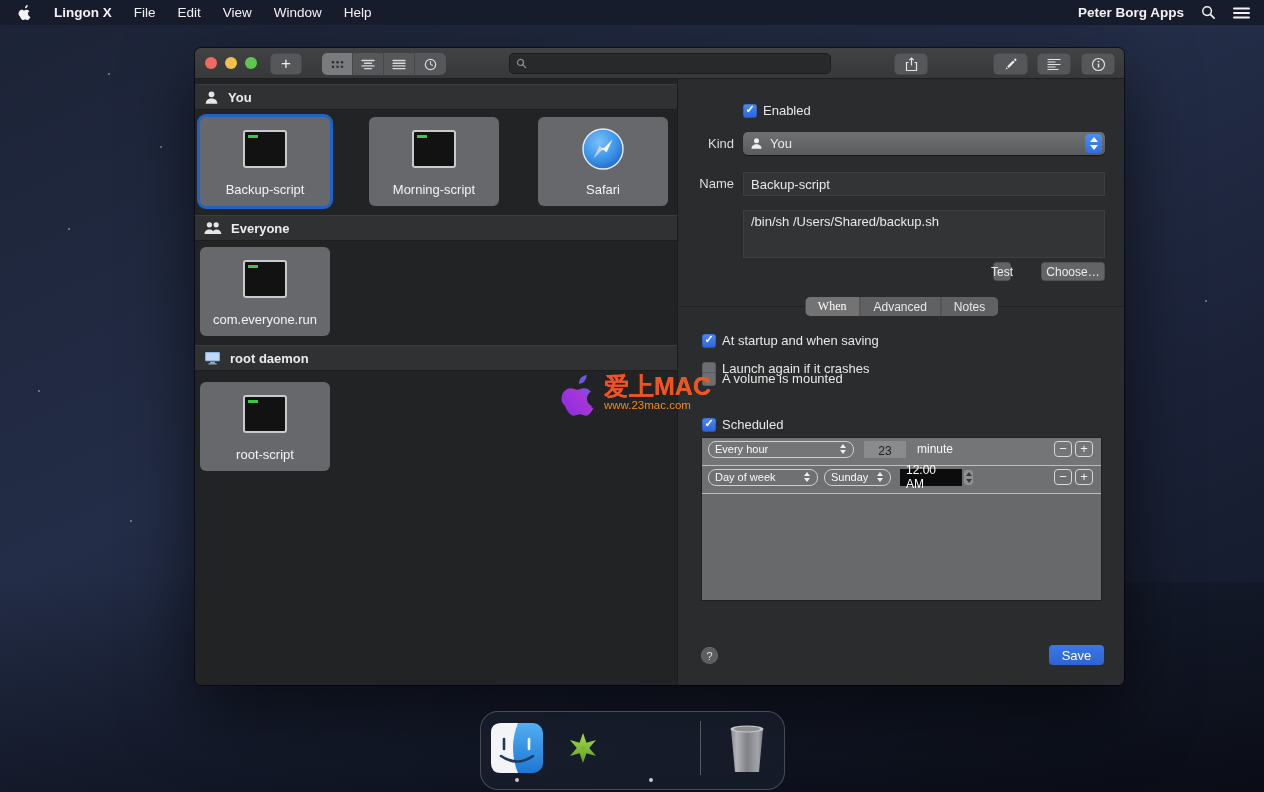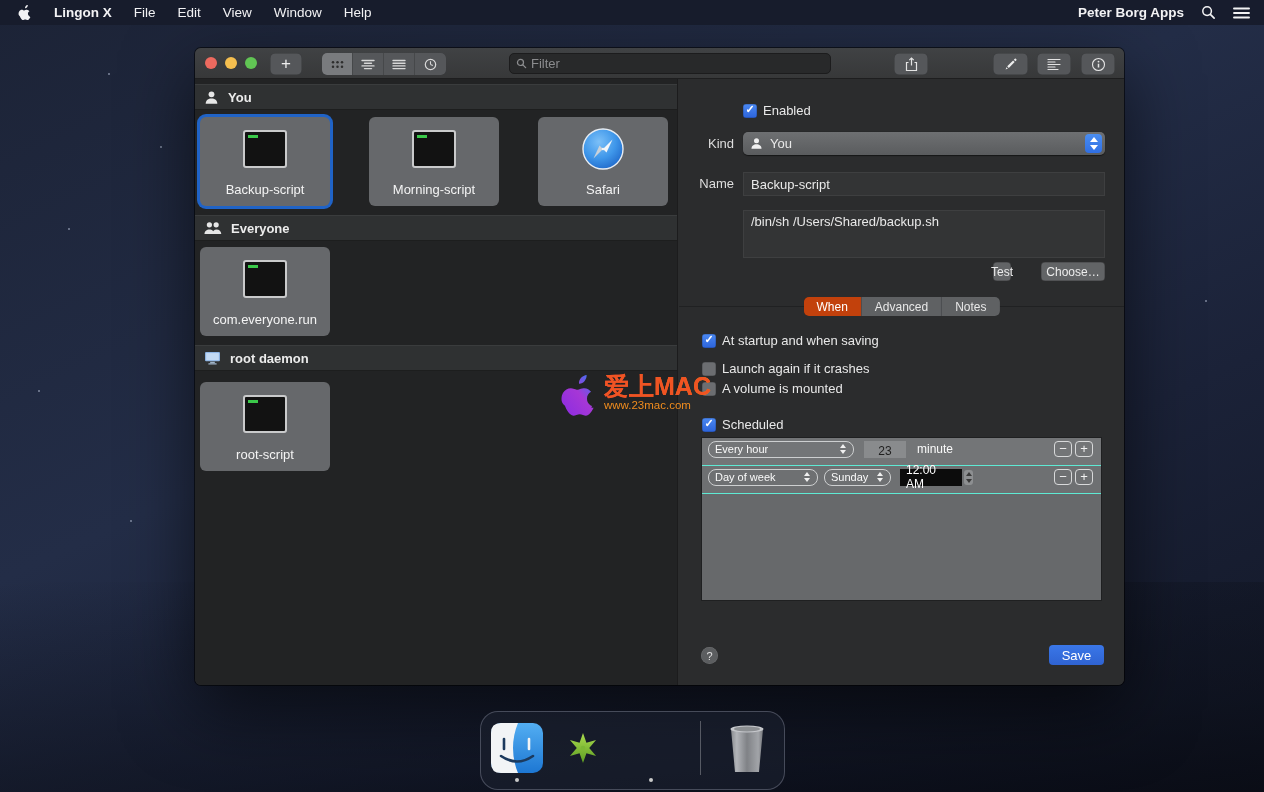--- a/index.html
+++ b/index.html
@@ -81,21 +81,21 @@
     border-left:4px solid transparent; border-right:4px solid transparent; border-top:5px solid #fff; }
   .smallbtn { position:absolute; height:19px; border-radius:4px; background:#626466; color:#ececec;
     font-size:12px; display:flex; align-items:center; justify-content:center;
     box-shadow:inset 0 0 0 .5px rgba(0,0,0,.35); }
   .tabsline { position:absolute; left:0; right:0; top:227px; height:1px; background:#202122; }
   .tabs { position:absolute; left:50%; top:218px; transform:translateX(-50%); display:flex; height:19px;
     border-radius:5px; overflow:hidden; box-shadow:inset 0 0 0 .5px rgba(0,0,0,.4); font-size:12px; }
   .tabs .tab { background:#5f6163; color:#e8e8e8; display:flex; align-items:center; padding:0 13px;
     border-right:1px solid #4c4e50; }
   .tabs .tab:last-child { border-right:none; }
-  .tabs .tab.sel { background:#c2410c; color:#fff; }
+  .tabs .tab.sel { background:#737373; color:#fff;font-family:Liberation Serif, serif; }
   .sched { position:absolute; left:22px; top:358px; width:401px; height:164px;
     border:1px solid #1f2021; background:#67696b; }
   .srow { position:relative; width:100%; height:28px; border-bottom:1px solid #5eead4; }
   .srow1 { background:#737577; } .srow2 { background:#6e7072; }
   .pill { position:absolute; top:2.5px; height:17px; border:1px solid #cdcfd0; border-radius:8px;
     display:flex; align-items:center; padding:0 6px; color:#fafafa; font-size:11px; gap:4px; }
   .pill .pchev { margin-left:auto; position:relative; width:8px; height:12px; }
   .pill .pchev::before { content:""; position:absolute; left:1px; top:1px;
     border-left:3px solid transparent; border-right:3px solid transparent; border-bottom:4px solid #f0f0f0; }
   .pill .pchev::after { content:""; position:absolute; left:1px; bottom:1px;
@@ -234,21 +234,20 @@
             <line x1="7" y1="7" x2="9.6" y2="8" stroke="#d8d8d8" stroke-width="1.2"></line>
           </svg>
       </div>
     </div>
 
     <div class="filter">
       <svg width="11" height="11" viewBox="0 0 16 16">
           <circle cx="6.5" cy="6.5" r="4.4" fill="none" stroke="#8b8c8e" stroke-width="1.8"></circle>
           <line x1="10" y1="10" x2="14" y2="14" stroke="#8b8c8e" stroke-width="2" stroke-linecap="round"></line>
         </svg>
-      <input type="text" placeholder="Filter" style="">
     </div>
 
     <div class="tbtn" style="left:699px;width:34px;">
       <svg width="13" height="15" viewBox="0 0 13 15">
           <g stroke="#e4e4e4" stroke-width="1.2" fill="none">
             <path d="M3.5 5.5 H1.5 V13.5 H11.5 V5.5 H9.5"></path>
             <line x1="6.5" y1="8.5" x2="6.5" y2="1.2"></line>
             <path d="M4.3 3.2 L6.5 1 L8.7 3.2"></path>
           </g>
         </svg>
@@ -392,21 +391,21 @@
       </div>
 
       <div class="cbrow" style="top:254px;">
         <span class="cb checked"></span>
         <span>At startup and when saving</span>
       </div>
       <div class="cbrow" style="top:282px;">
         <span class="cb"></span>
         <span>Launch again if it crashes</span>
       </div>
-      <div class="cbrow" style="top:302px;">
+      <div class="cbrow" style="top:292px;">
         <span class="cb"></span>
         <span>A volume is mounted</span>
       </div>
       <div class="cbrow" style="top:338px;">
         <span class="cb checked"></span>
         <span>Scheduled</span>
       </div>
 
       <div class="sched">
         <div class="srow srow1">

